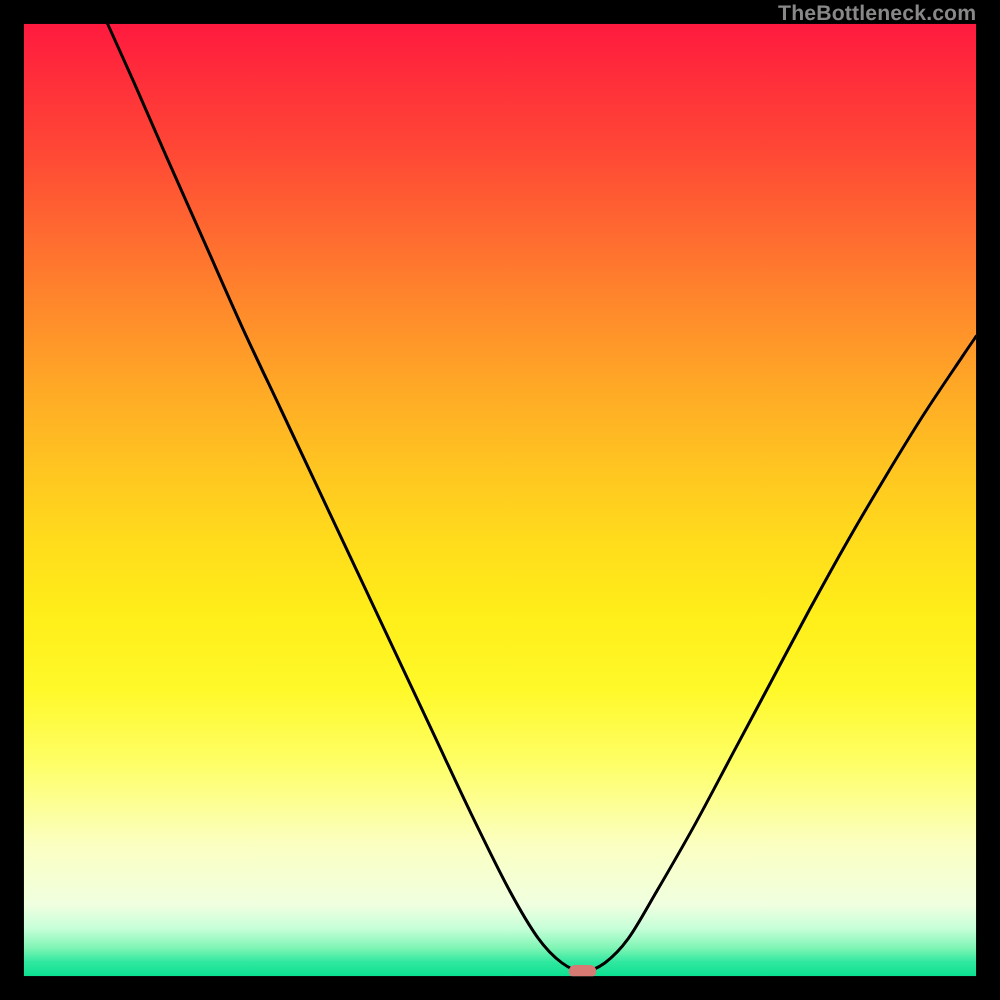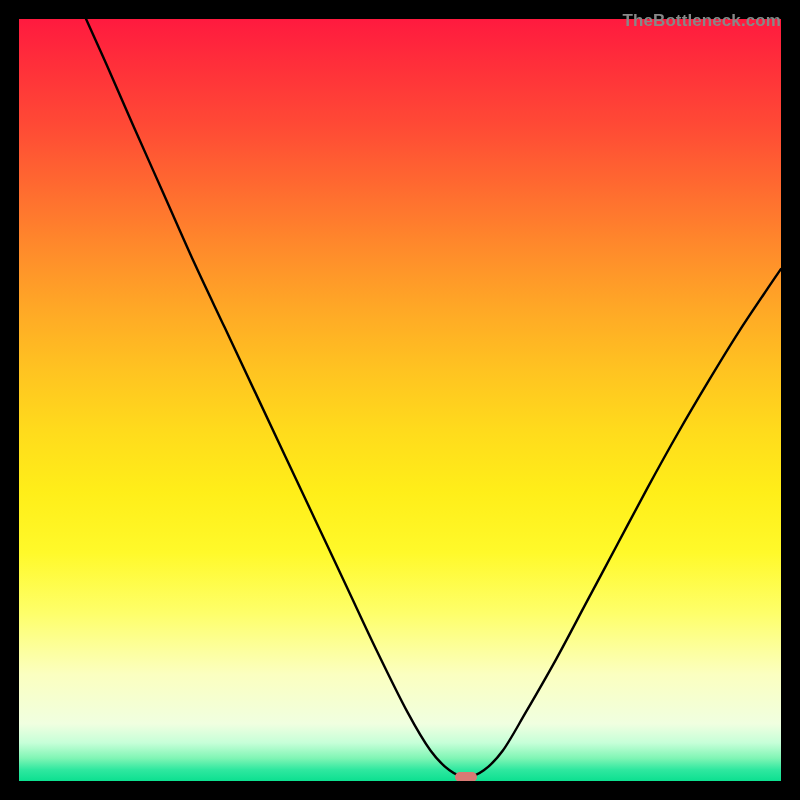--- a/index.html
+++ b/index.html
@@ -53,21 +53,21 @@
   .marker {
     position: absolute;
     width: 22px;
     height: 10px;
     border-radius: 5px;
     background: #d87a74;
     transform: translate(-50%, -50%);
   }
   .watermark {
     position: absolute;
-    top: 11px;
+    top: 1px;
     right: 19px;
     font-family: Arial, Helvetica, sans-serif;
     font-size: 17px;
     font-weight: bold;
     color: #888;
     letter-spacing: 0.1px;
   }
 </style>
 </head>
 <body>

